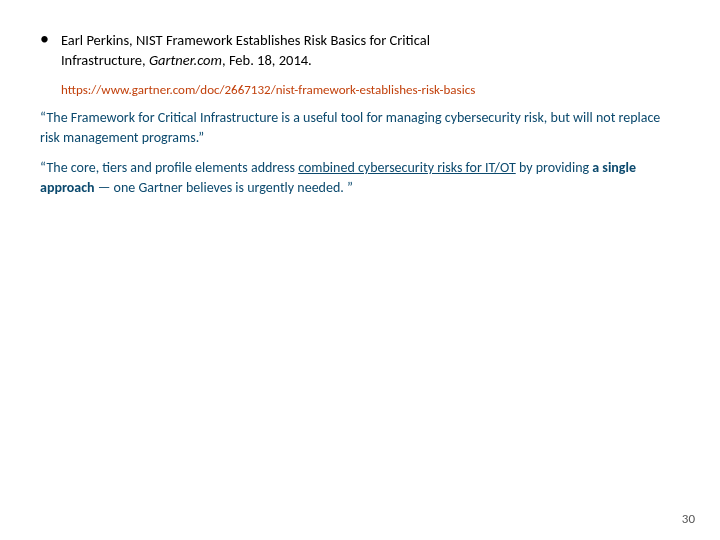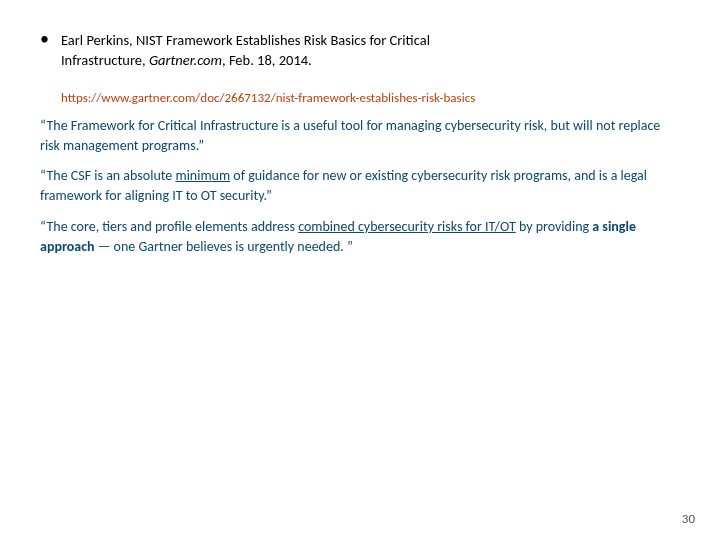--- a/index.html
+++ b/index.html
@@ -38,21 +38,21 @@
       flex-shrink: 0;
     }
 
     .bullet-content {
       flex: 1;
     }
 
     .bullet-title {
       font-size: 14.5px;
       line-height: 1.4;
-      margin-bottom: 18px;
+      margin-bottom: 10px;
     }
 
     .bullet-title em {
       font-style: italic;
     }
 
     .bullet-link {
       font-size: 13px;
       color: #c2410c;
       margin-top: 36px;
@@ -98,23 +98,20 @@
       </div>
     </div>
   </div>
 
   <div class="quote-block">
     <span>“The Framework for Critical Infrastructure is a useful tool for managing cybersecurity risk, but will not replace risk management programs.”</span>
   </div>
 
 
 
-  <div class="quote-block">
-    <span>“The CSF is an absolute </span><span class="underline-text">minimum</span><span> of guidance for new or existing cybersecurity risk programs, and is a legal framework for aligning IT to OT security.”</span>
-  </div>
 
   <div class="quote-block">
     <span>“The core, tiers and profile elements address </span><span class="underline-text">combined cybersecurity risks for IT/OT</span><span> by providing </span><span class="bold-text">a single approach</span><span> — one Gartner believes is urgently needed. ”</span>
   </div>
 
   <div class="page-number">
     <span>30</span>
   </div>
 
 </div>

